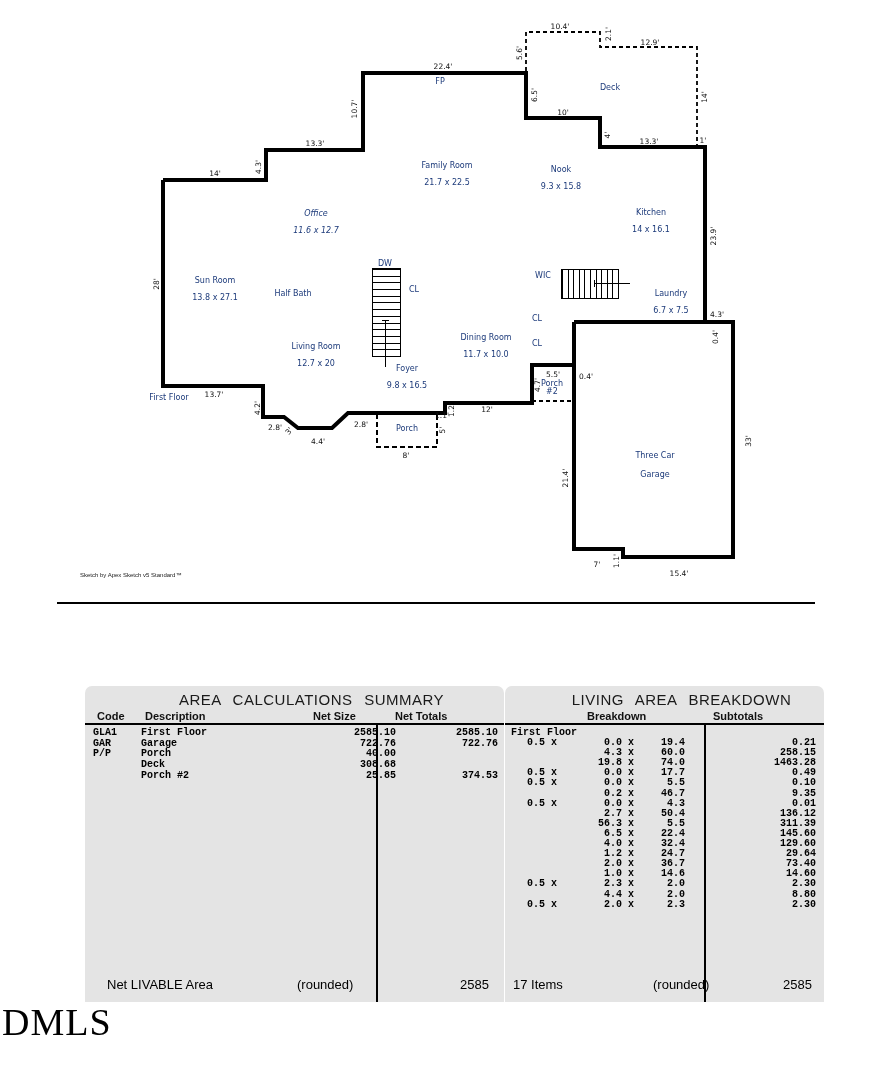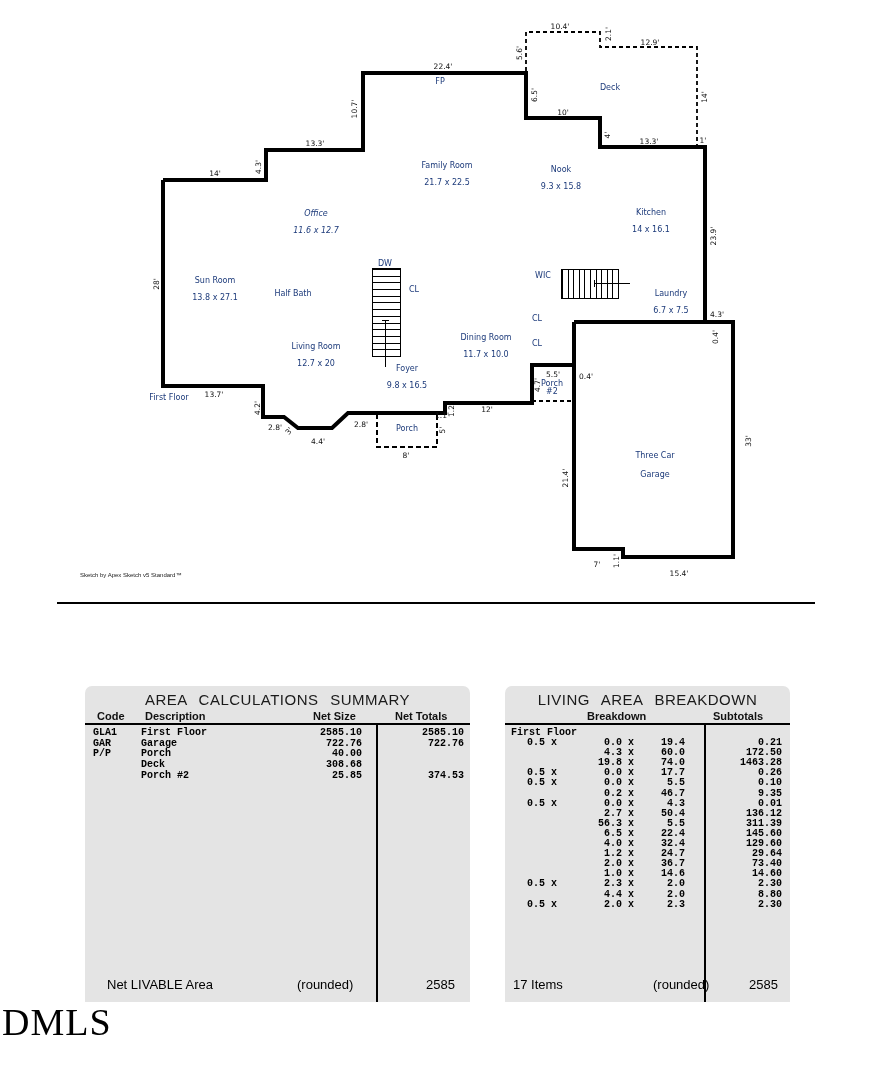--- a/index.html
+++ b/index.html
@@ -20,21 +20,21 @@
      background-image:repeating-linear-gradient(to bottom,#000 0,#000 1px,transparent 1px,transparent 6.7px);}
   .stairs-h{left:561px;top:269px;width:56px;height:28px;
      background-image:repeating-linear-gradient(to right,#000 0,#000 1px,transparent 1px,transparent 5.6px);}
   .arrow{position:absolute;background:#000;}
   
   .credit{position:absolute;left:80px;top:572px;font:6px "Liberation Sans",sans-serif;color:#222;}
   .rule{position:absolute;left:57px;top:602px;width:758px;height:2px;background:#000;}
   .comments{position:absolute;left:60px;top:607px;width:716px;color:#000;
             font:bold 10px "Liberation Mono",monospace;line-height:11px;}
   
-  .tbl{position:absolute;top:686px;height:316px;background:#e4e4e4;border-radius:7px 7px 0 0;}
+  .tbl{position:absolute;top:686px;height:316px;background:#e4e4e4;border-radius:7px 7px 0 0;padding-left:34px;}
   .tbl-left{left:85px;width:385px;}
   .tbl-right{left:505px;width:285px;}
   .tbl-title{text-align:center;font:15px "Liberation Sans",sans-serif;word-spacing:7px;
              letter-spacing:.5px;padding-top:5px;color:#1a1a1a;}
   .tbl-heads{position:absolute;left:0;right:0;top:24px;height:14px;
              font:bold 11px "Liberation Sans",sans-serif;color:#111;}
   .tbl-heads span{position:absolute;white-space:nowrap;}
   .head-underline{position:absolute;left:0;right:0;top:37px;height:2px;background:#000;}
   .vdiv{position:absolute;top:37px;bottom:0;width:2px;background:#000;}
   .tbl-left .vdiv{left:291px;}
@@ -252,35 +252,35 @@
           <span class="c-a">0.0</span>
           <span class="c-x">x</span>
           <span class="c-b">19.4</span>
           <span class="c-sub">0.21</span>
         </div>
         <div class="trow">
           <span class="c-pre"></span>
           <span class="c-a">4.3</span>
           <span class="c-x">x</span>
           <span class="c-b">60.0</span>
-          <span class="c-sub">172.50</span>
+          <span class="c-sub">258.15</span>
         </div>
         <div class="trow">
           <span class="c-pre"></span>
           <span class="c-a">19.8</span>
           <span class="c-x">x</span>
           <span class="c-b">74.0</span>
           <span class="c-sub">1463.28</span>
         </div>
         <div class="trow">
           <span class="c-pre">0.5 x</span>
           <span class="c-a">0.0</span>
           <span class="c-x">x</span>
           <span class="c-b">17.7</span>
-          <span class="c-sub">0.26</span>
+          <span class="c-sub">0.49</span>
         </div>
         <div class="trow">
           <span class="c-pre">0.5 x</span>
           <span class="c-a">0.0</span>
           <span class="c-x">x</span>
           <span class="c-b">5.5</span>
           <span class="c-sub">0.10</span>
         </div>
         <div class="trow">
           <span class="c-pre"></span>

